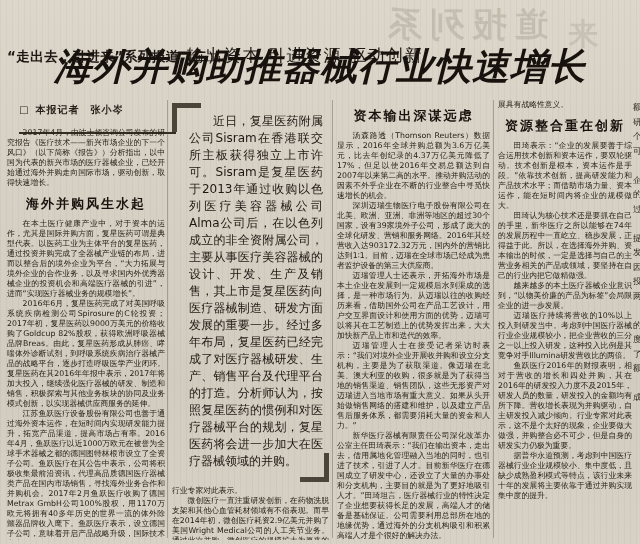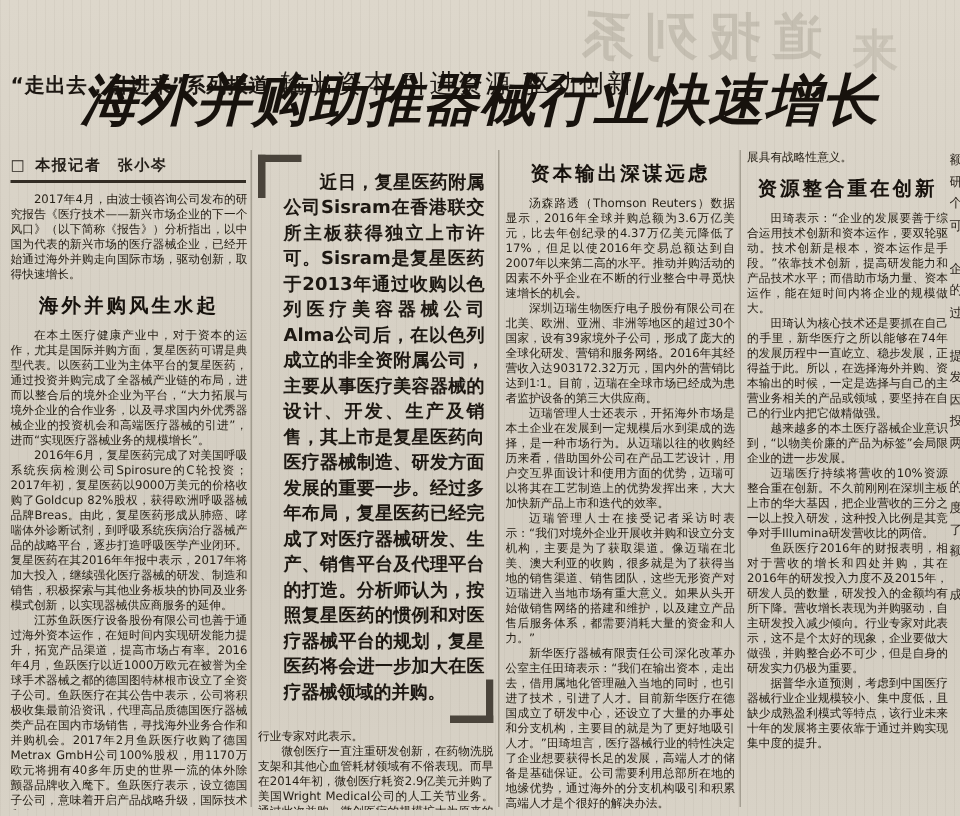--- a/index.html
+++ b/index.html
@@ -30,44 +30,44 @@
   .kicker{
     position:absolute;left:130px;top:44px;width:350px;text-align:center;
     font-size:17px;font-weight:normal;color:#1c1712;letter-spacing:1.5px;
   }
   .headline{
     position:absolute;left:22px;top:44px;width:596px;margin:0;
     text-align:center;font-size:37px;font-weight:900;color:#17120d;
     letter-spacing:1px;line-height:1.25;font-style:italic;
   }
   .byline{
-    position:absolute;left:7px;top:103px;width:157px;
+    position:absolute;left:19px;top:103px;width:157px;
     font-size:10px;font-weight:bold;color:#241f19;letter-spacing:1px;
-    border-bottom:2px solid #332d25;padding-bottom:3px;
+    border-bottom:2px solid #332d25;padding-bottom:15px;
   }
   .byline .bx{margin-right:6px;}
   .vrule{position:absolute;top:100px;bottom:6px;width:1px;background:rgba(70,62,50,.35);}
   .col{position:absolute;bottom:4px;overflow:hidden;}
   .col p{
     margin:0;text-indent:2em;text-align:justify;
     font-size:7.8px;line-height:10px;color:#272117;
   }
   .col p.cont{text-indent:0;}
   .col h2{
     margin:7px 0 6px;text-align:center;
     font-size:13px;font-weight:900;color:#17120d;letter-spacing:2px;
   }
   #c1{left:7px;width:158px;top:128px;}
   #c2{left:172px;width:157px;top:103px;}
   #c3{left:337px;width:153px;top:100px;}
   #c4{left:498px;width:134px;top:100px;}
   .callout{position:relative;padding:10px 6px 12px 17px;margin-bottom:4px;}
   .callout-text{
     font-size:12px !important;line-height:17px !important;
-    font-weight:700;color:#1d1812 !important;text-indent:2em;text-align:justify;margin:0;
+    font-weight:400;color:#1d1812 !important;text-indent:2em;text-align:justify;margin:0;
   }
   .corner{position:absolute;width:24px;height:24px;}
   .corner.tl{left:0;top:0;border-left:5px solid #4a443b;border-top:5px solid #4a443b;}
   .corner.br{right:0;bottom:0;border-right:5px solid #4a443b;border-bottom:5px solid #4a443b;}
   .edge-strip{
     position:absolute;left:633px;top:100px;width:9px;height:436px;overflow:hidden;
     font-size:8.5px;line-height:14.5px;color:#2b251d;white-space:pre-line;
   }
 </style>
 </head>
@@ -117,21 +117,21 @@
     <p>新华医疗器械有限责任公司深化改革办公室主任田琦表示：“我们在输出资本，走出去，借用属地化管理融入当地的同时，也引进了技术，引进了人才。目前新华医疗在德国成立了研发中心，还设立了大量的办事处和分支机构，主要目的就是为了更好地吸引人才。”田琦坦言，医疗器械行业的特性决定了企业想要获得长足的发展，高端人才的储备是基础保证。公司需要利用总部所在地的地缘优势，通过海外的分支机构吸引和积累高端人才是个很好的解决办法。</p>
 
   </div>
 
   <div class="col" id="c4">
     <p class="cont">展具有战略性意义。</p>
     <h2>资源整合重在创新</h2>
     <p>田琦表示：“企业的发展要善于综合运用技术创新和资本运作，要双轮驱动。技术创新是根本，资本运作是手段。”依靠技术创新，提高研发能力和产品技术水平；而借助市场力量、资本运作，能在短时间内将企业的规模做大。</p>
     <p>田琦认为核心技术还是要抓在自己的手里，新华医疗之所以能够在74年的发展历程中一直屹立、稳步发展，正得益于此。所以，在选择海外并购、资本输出的时候，一定是选择与自己的主营业务相关的产品或领域，要坚持在自己的行业内把它做精做强。</p>
     <p>越来越多的本土医疗器械企业意识到，“以物美价廉的产品为标签”会局限企业的进一步发展。</p>
-    <p>迈瑞医疗持续将营收的10%资源整合重在创新。不久前刚刚在深圳主板上市的华大基因，把企业营收的三分之一以上投入研发，这种投入比例是其竞争对手Illumina研发营收比的两倍。</p>
+    <p>迈瑞医疗持续将营收的10%以上投入到研发当中。考虑到中国医疗器械行业企业规模较小，把企业营收的三分之一以上投入研发，这种投入比例是其竞争对手Illumina研发营收比的两倍。</p>
     <p>鱼跃医疗2016年的财报表明，相对于营收的增长和四处并购，其在2016年的研发投入力度不及2015年，研发人员的数量，研发投入的金额均有所下降。营收增长表现为并购驱动，自主研发投入减少倾向。行业专家对此表示，这不是个太好的现象，企业要做大做强，并购整合必不可少，但是自身的研发实力仍极为重要。</p>
     <p>据普华永道预测，考虑到中国医疗器械行业企业规模较小、集中度低，且缺少成熟盈利模式等特点，该行业未来十年的发展将主要依靠于通过并购实现集中度的提升。</p>
 
   </div>
 
   <div class="edge-strip">额
 研
 个
 可
 

